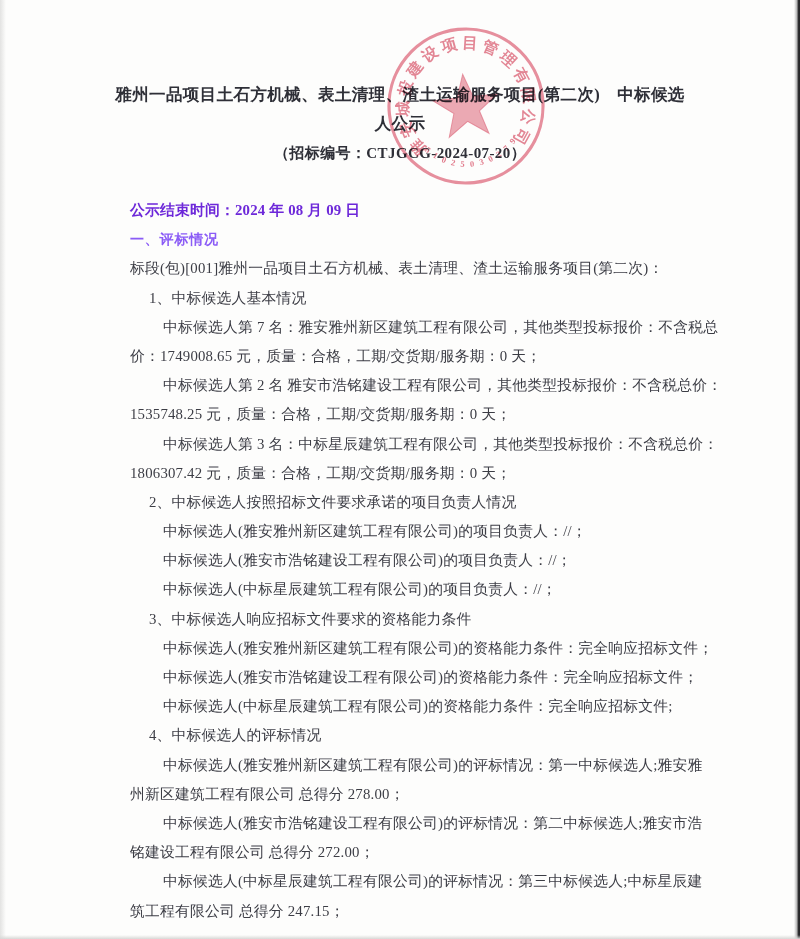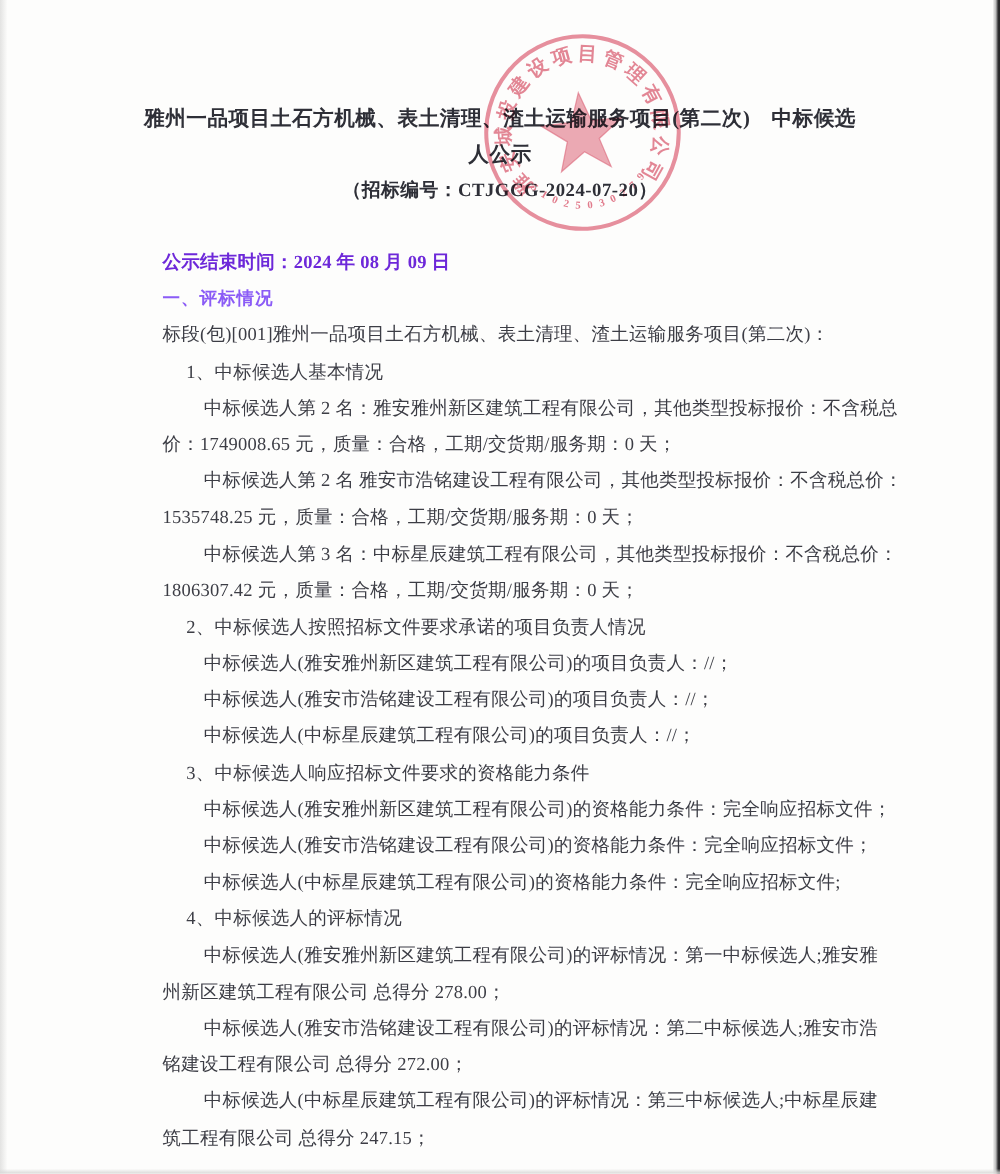--- a/index.html
+++ b/index.html
@@ -42,21 +42,21 @@
     <div class="title-line">雅州一品项目土石方机械、表土清理、渣土运输服务项目(第二次)　中标候选</div>
     <div class="title-line">人公示</div>
     <div class="tender-line">（招标编号：CTJGCG-2024-07-20）</div>
   </div>
 
   <div class="doc-body">
       <div class="line l-meta">公示结束时间：2024 年 08 月 09 日</div>
       <div class="line l-heading">一、评标情况</div>
       <div class="line l-flush">标段(包)[001]雅州一品项目土石方机械、表土清理、渣土运输服务项目(第二次)：</div>
       <div class="line l-num">1、中标候选人基本情况</div>
-      <div class="line l-indent">中标候选人第 2 名：雅安雅州新区建筑工程有限公司，其他类型投标报价：不含税总</div>
+      <div class="line l-indent">中标候选人第 7 名：雅安雅州新区建筑工程有限公司，其他类型投标报价：不含税总</div>
       <div class="line l-wrap">价：1749008.65 元，质量：合格，工期/交货期/服务期：0 天；</div>
       <div class="line l-indent">中标候选人第 2 名 雅安市浩铭建设工程有限公司，其他类型投标报价：不含税总价：</div>
       <div class="line l-wrap">1535748.25 元，质量：合格，工期/交货期/服务期：0 天；</div>
       <div class="line l-indent">中标候选人第 3 名：中标星辰建筑工程有限公司，其他类型投标报价：不含税总价：</div>
       <div class="line l-wrap">1806307.42 元，质量：合格，工期/交货期/服务期：0 天；</div>
       <div class="line l-num">2、中标候选人按照招标文件要求承诺的项目负责人情况</div>
       <div class="line l-indent">中标候选人(雅安雅州新区建筑工程有限公司)的项目负责人：//；</div>
       <div class="line l-indent">中标候选人(雅安市浩铭建设工程有限公司)的项目负责人：//；</div>
       <div class="line l-indent">中标候选人(中标星辰建筑工程有限公司)的项目负责人：//；</div>
       <div class="line l-num">3、中标候选人响应招标文件要求的资格能力条件</div>

